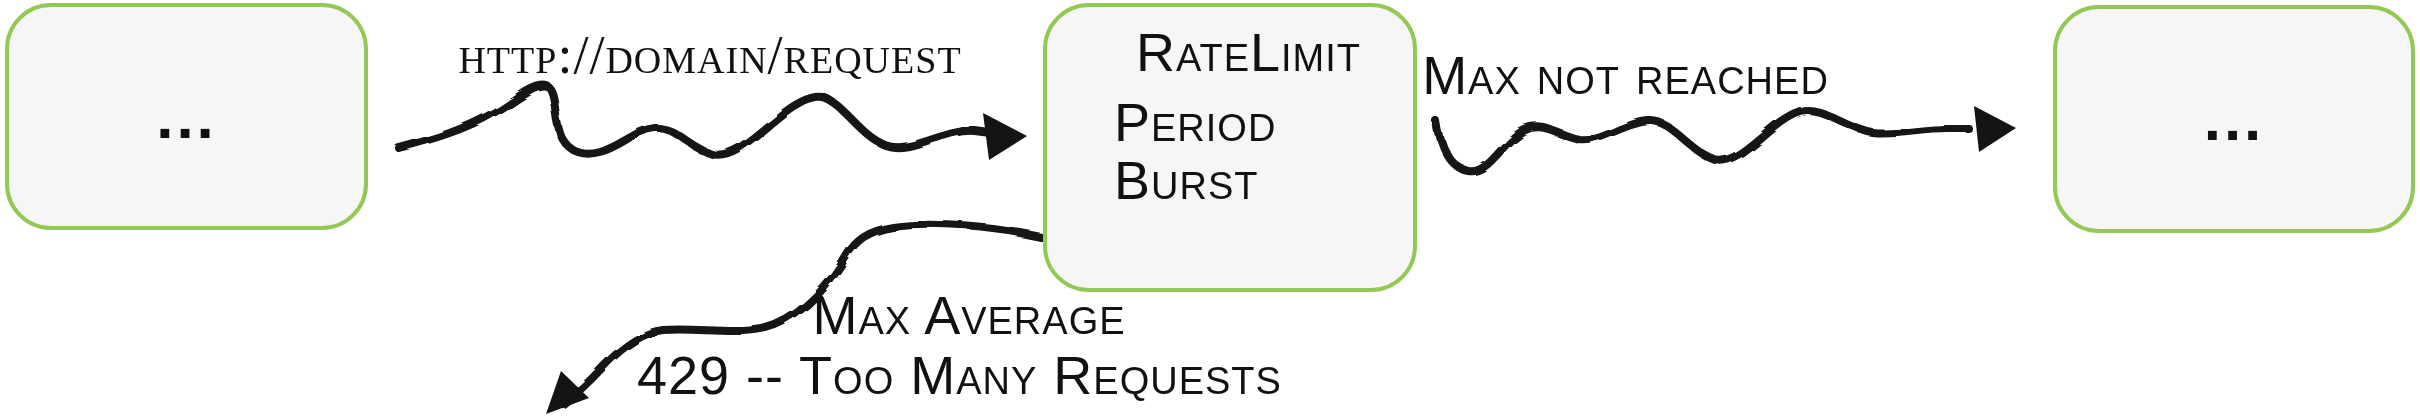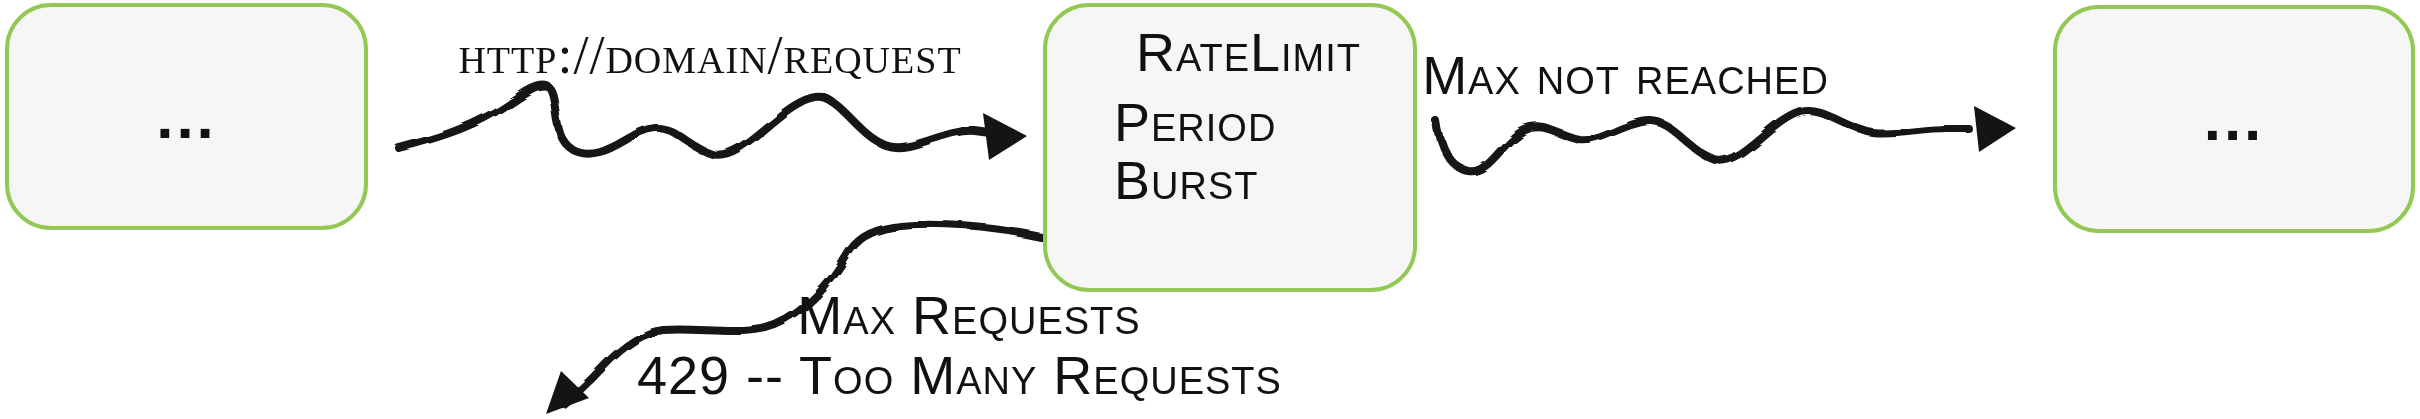--- a/index.html
+++ b/index.html
@@ -111,17 +111,17 @@
   </div>
 
   <div class="box box-plain" style="left:2053px; top:5px; width:362px; height:228px;">
     <span class="ellipsis">...</span>
   </div>
 
   <div class="edge-label" style="left:455px; top:28px; width:510px;font-family:Liberation Serif, serif;">http://domain/request</div>
 
   <div class="edge-label" style="left:1398px; top:48px; width:455px;">Max not reached</div>
 
-  <div class="edge-label" style="left:769px; top:288px; width:400px;">Max Requests</div>
+  <div class="edge-label" style="left:769px; top:288px; width:400px;">Max Average</div>
 
   <div class="edge-label" style="left:637px; top:348px; width:560px;">429 -- Too Many Requests</div>
 
 </div>
 
 </body></html>

